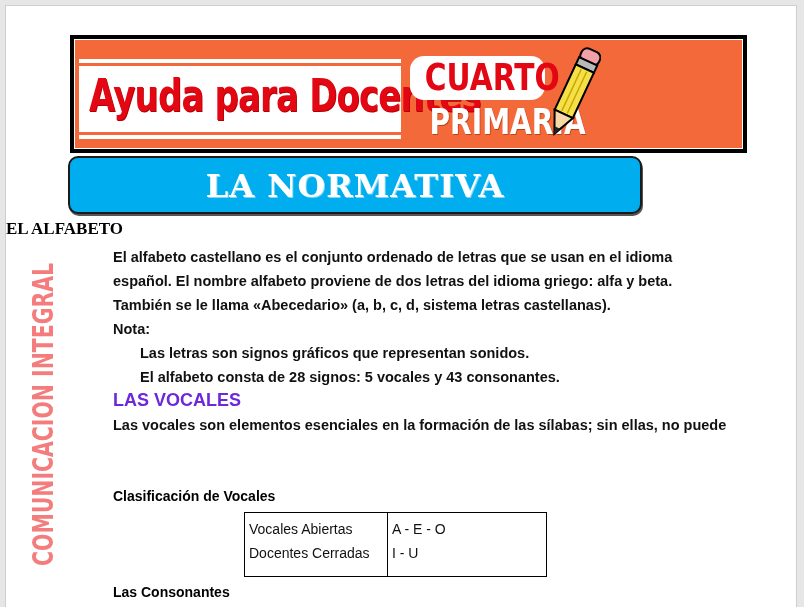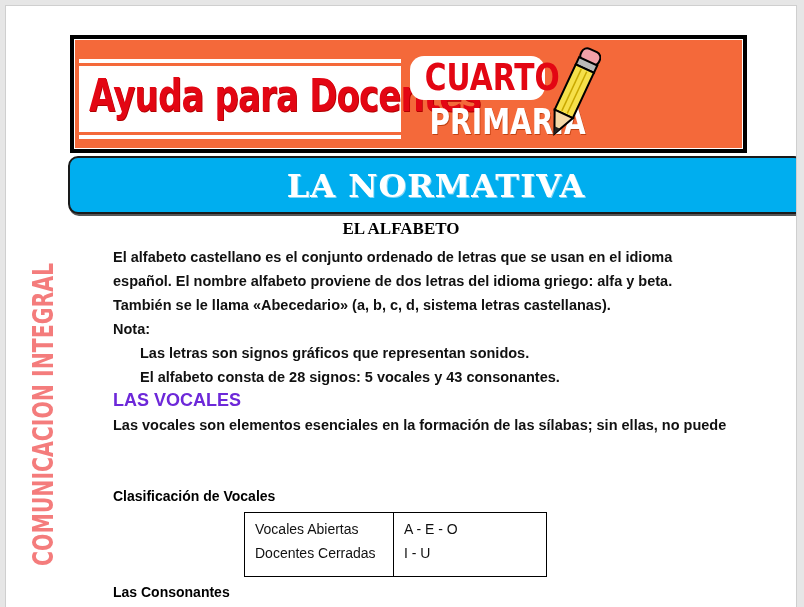--- a/index.html
+++ b/index.html
@@ -55,21 +55,21 @@
     .grade-bottom {
       position: absolute; left: 338px; top: 58px; width: 150px; text-align: center;
       font-family: "DejaVu Sans", sans-serif; font-weight: bold; font-size: 36px;
       color: #fff; transform: scaleX(0.78); line-height: 48px;
       text-shadow: 1px 1px 0 #c04010;
     }
     .pencil { position: absolute; left: 470px; top: 2px; width: 56px; height: 104px; }
 
     
     .title-bar {
-      position: absolute; left: 62px; top: 150px; width: 736px; height: 58px;
+      position: absolute; left: 62px; top: 150px; width: 574px; height: 58px;
       background: #00aeef; border: 2px solid #1a1a1a; border-radius: 10px;
       box-sizing: border-box; box-shadow: 1px 2px 0 #555;
     }
     .title-text {
       position: absolute; left: 0; right: 0; top: 8px; text-align: center;
       font-family: "DejaVu Serif", serif; font-weight: bold; font-size: 32px;
       color: #ffffff; letter-spacing: 1px; line-height: 40px;
       text-shadow: 1px 1px 0 #7fd7f7;
     }
 
@@ -77,34 +77,34 @@
     .side-label {
       position: absolute; left: 18px; top: 560px; width: 330px; height: 40px;
       transform: rotate(-90deg); transform-origin: left top;
       font-family: "DejaVu Sans", sans-serif; font-weight: bold; font-size: 28px;
       color: #f47c7c; white-space: nowrap; line-height: 40px;
     }
     .side-label span { display: inline-block; transform: scaleX(0.73); transform-origin: left center; }
 
     
     .subtitle {
-      position: absolute; left: 0; right: 0; top: 213px; text-align: center;
+      position: absolute; left: 0; right: 0; top: 213px; text-align: left;
       font-family: "Liberation Serif", serif; font-weight: bold; font-size: 17px; color: #000;
     }
     .para { position: absolute; left: 107px; font-size: 14.5px; color: #111; line-height: 24px; white-space: nowrap; font-weight: bold; }
     .bold { font-weight: bold; }
     .indent { left: 134px; }
     .h2 { position: absolute; left: 107px; font-weight: bold; font-size: 18px; color: #6d28d9; }
     .h3 { position: absolute; left: 107px; font-weight: bold; font-size: 14px; color: #000; }
 
     table.vowels {
       position: absolute; left: 238px; top: 506px; width: 303px; height: 65px;
       border-collapse: collapse; border: 1px solid #000; font-size: 14px; color: #111;
     }
-    table.vowels td { vertical-align: top; padding: 4px 4px 0 10px; line-height: 24px; }
+    table.vowels td { vertical-align: top; padding: 4px 4px 0 4px; line-height: 24px; }
     table.vowels td.c1 { width: 134px; border-right: 1px solid #000; }
     table.vowels td.c2 { text-align: left; }
   </style>
 </head>
 <body>
 
 <div class="page">
 
   <div class="banner">
     <div class="banner-inner">

